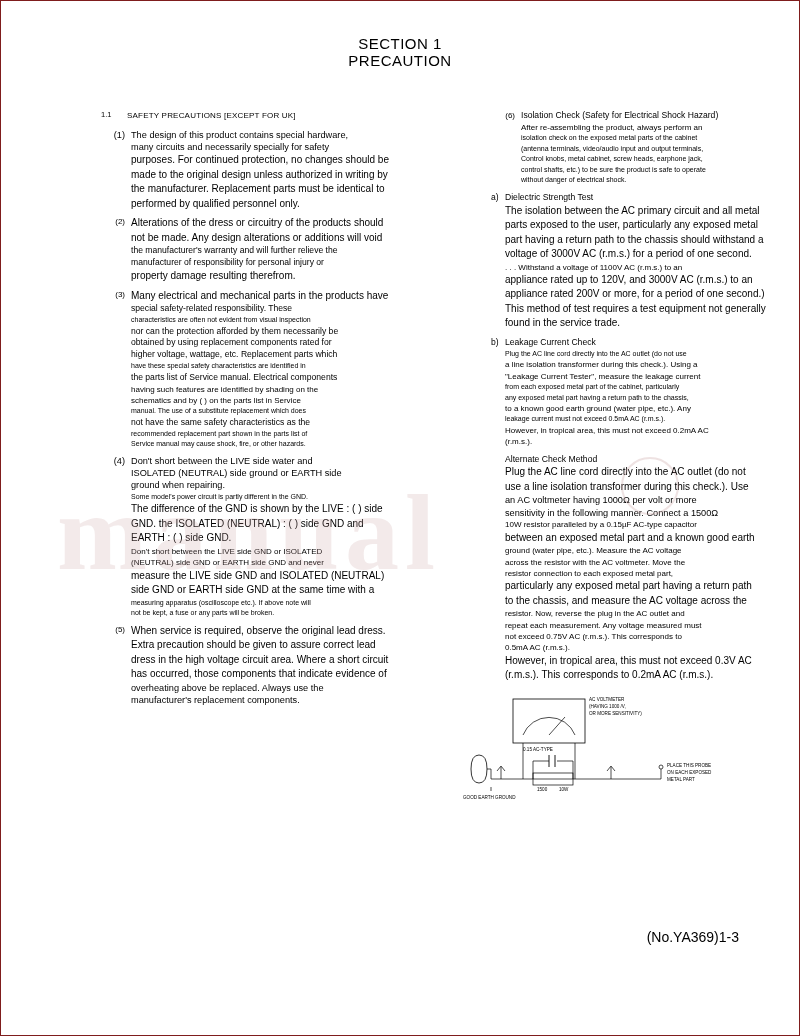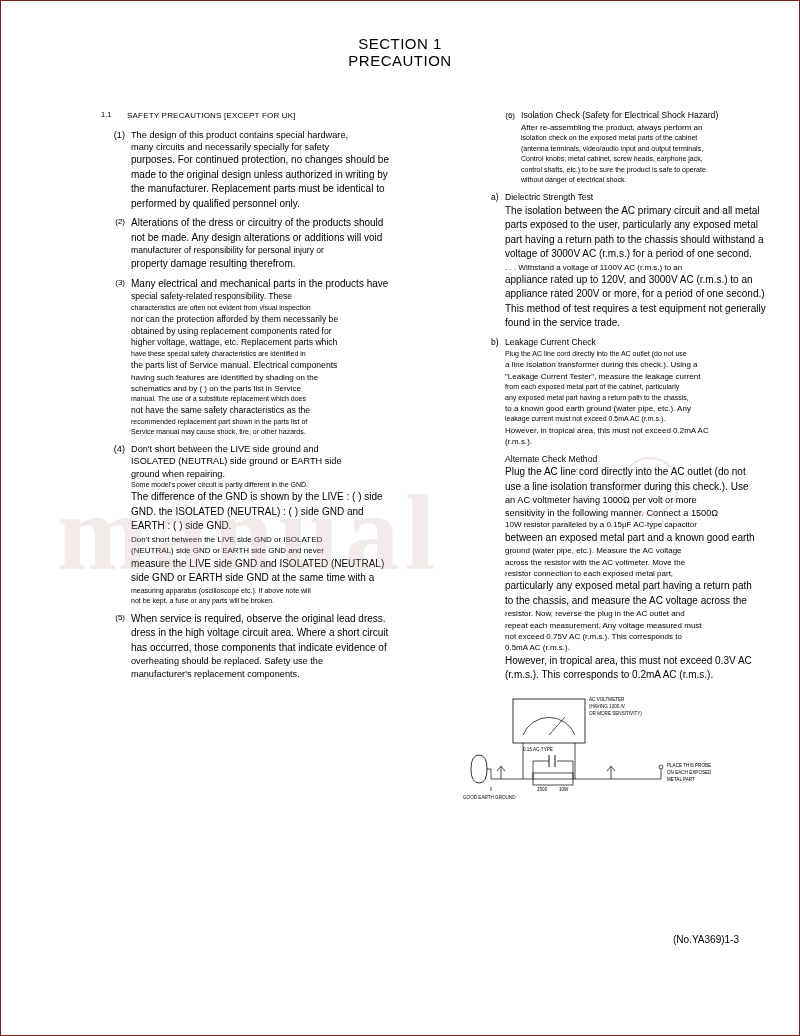--- a/index.html
+++ b/index.html
@@ -142,21 +142,21 @@
     line-height: 1.3;
   }
   .fig-label {
     position: absolute;
     white-space: nowrap;
   }
   .footer {
     position: absolute;
     right: 60px;
     bottom: 90px;
-    font-size: 10px;
+    font-size: 14px;
   }
 </style>
 </head>
 <body>
 
 <div class="page">
 
   <div class="header">
     <div class="sec">SECTION 1</div>
     <div class="sub">PRECAUTION</div>
@@ -180,20 +180,21 @@
           <div class="t75">the manufacturer. Replacement parts must be identical to</div>
           <div class="t75">performed by qualified personnel only.</div>
         </div>
       </div>
 
       <div class="item">
         <div class="marker t8">(2)</div>
         <div class="body">
           <div class="t75">Alterations of the dress or circuitry of the products should</div>
           <div class="t75">not be made. Any design alterations or additions will void</div>
+          <div class="t86">the manufacturer's warranty and will further relieve the</div>
           <div class="t86">manufacturer of responsibility for personal injury or</div>
           <div class="t75">property damage resulting therefrom.</div>
         </div>
       </div>
 
       <div class="item">
         <div class="marker t8">(3)</div>
         <div class="body">
           <div class="t75">Many electrical and mechanical parts in the products have</div>
           <div class="t86">special     safety-related     responsibility.     These</div>
@@ -208,43 +209,44 @@
           <div class="t7">manual. The use of a substitute replacement which does</div>
           <div class="t86">not have the same safety characteristics as the</div>
           <div class="t7">recommended replacement part shown in the parts list of</div>
           <div class="t7">Service manual may cause shock, fire, or other hazards.</div>
         </div>
       </div>
 
       <div class="item">
         <div class="marker t9">(4)</div>
         <div class="body">
-          <div class="t9">Don't short between the LIVE side ground and</div>
+          <div class="t9">Don't short between the LIVE side water and</div>
           <div class="t9">ISOLATED (NEUTRAL) side ground or EARTH side</div>
           <div class="t9">ground when repairing.</div>
           <div class="t7">Some model's power circuit is partly different in the GND.</div>
           <div class="t75">The difference of the GND is shown by the LIVE : (       ) side</div>
           <div class="t75">GND. the ISOLATED (NEUTRAL) : (        ) side GND and</div>
           <div class="t75">EARTH : (       ) side GND.</div>
           <div class="t8">Don't short between the LIVE side GND or ISOLATED</div>
           <div class="t8">(NEUTRAL) side GND or EARTH side GND and never</div>
           <div class="t75">measure the LIVE side GND and ISOLATED (NEUTRAL)</div>
           <div class="t75">side GND or EARTH side GND at the same time with a</div>
           <div class="t7">measuring apparatus (oscilloscope etc.). If above note will</div>
           <div class="t7">not be kept, a fuse or any parts will be broken.</div>
         </div>
       </div>
 
       <div class="item">
         <div class="marker t8">(5)</div>
         <div class="body">
           <div class="t75">When service is required, observe the original lead dress.</div>
+          <div class="t75">Extra precaution should be given to assure correct lead</div>
           <div class="t75">dress in the high voltage circuit area. Where a short circuit</div>
           <div class="t75">has occurred, those components that indicate evidence of</div>
-          <div class="t9">overheating should be replaced. Safety use the</div>
+          <div class="t9">overheating above be replaced. Always use the</div>
           <div class="t9">manufacturer's replacement components.</div>
         </div>
       </div>
 
     </div>
 
     <div class="col col-right">
 
       <div class="item">
         <div class="marker t8">(6)</div>

